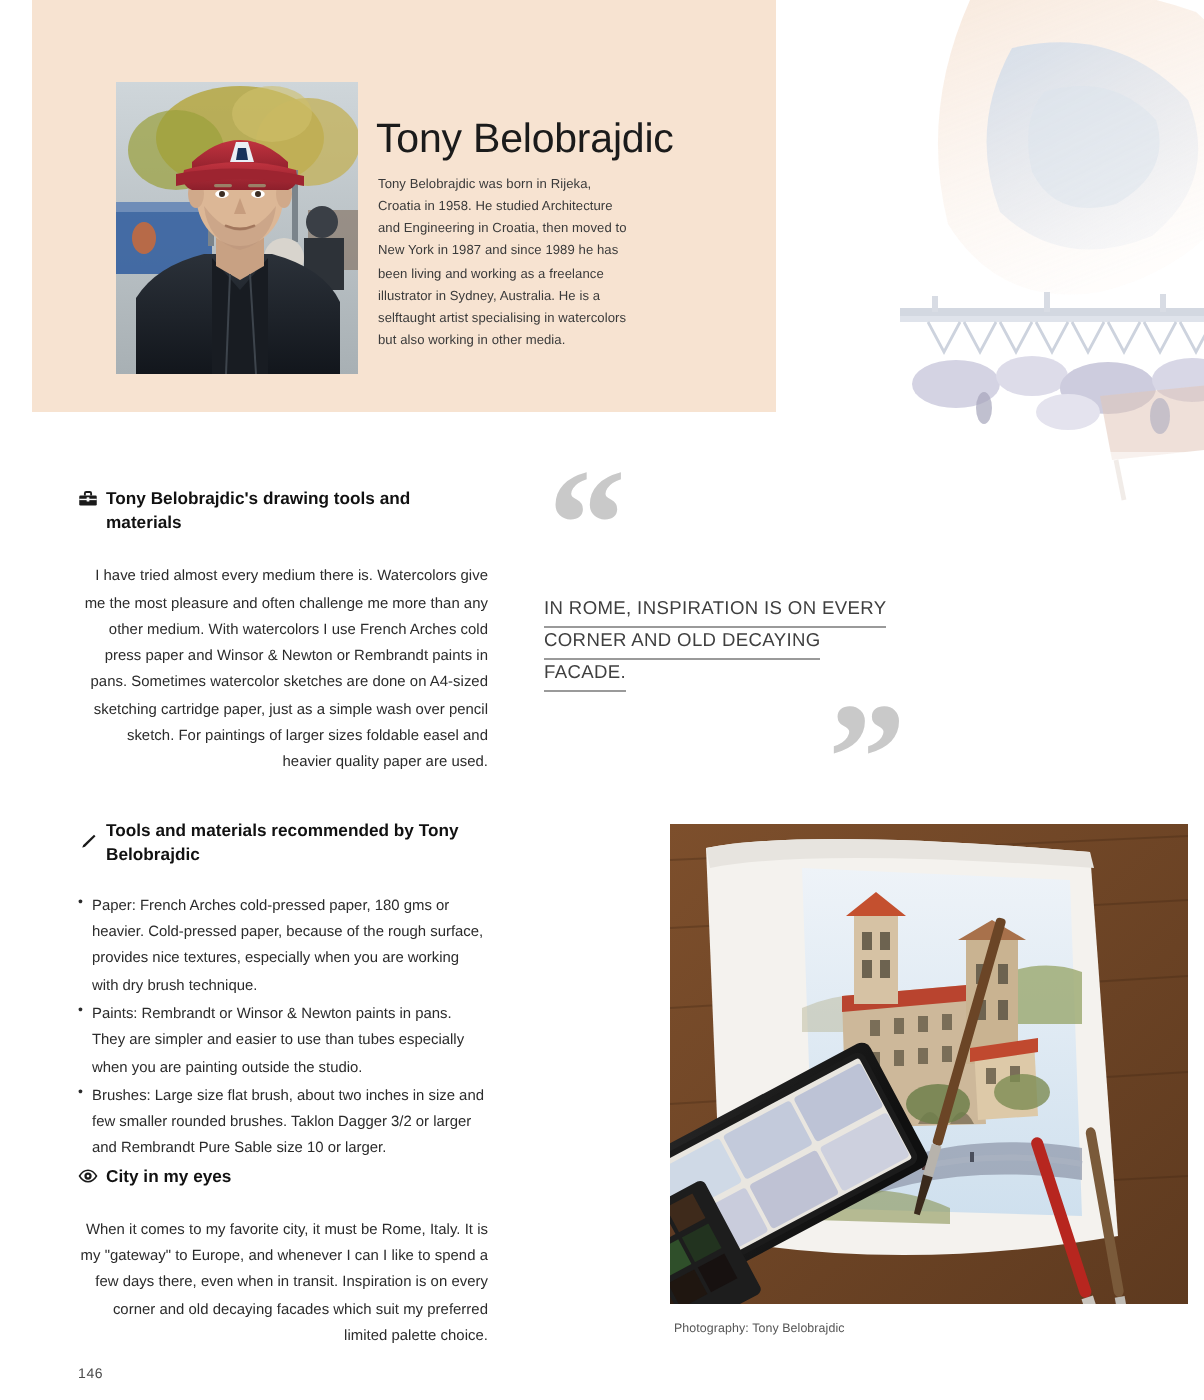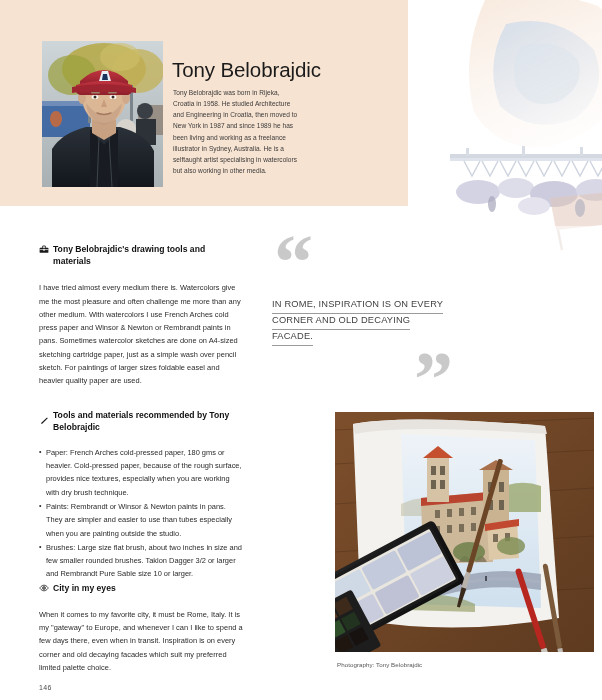--- a/index.html
+++ b/index.html
@@ -12,22 +12,22 @@
     height: 700px;
     position: relative;
     overflow: hidden;
     font-family: "Liberation Sans", sans-serif;
     color: #1a1a1a;
   }
 
   
   #hero-band {
     position: absolute;
-    left: 0; top: 0;
-    width: 408px; height: 206px;
+    left: 16px; top: 0;
+    width: 372px; height: 206px;
     background: #f7e3d1;
   }
   #hero-portrait {
     position: absolute;
     left: 42px; top: 41px;
     width: 121px; height: 146px;
     background: #6d7a84;
     overflow: hidden;
   }
   #hero-portrait svg { display:block; width:100%; height:100%; }
@@ -84,20 +84,21 @@
     margin-top: 1px;
   }
   .section-heading .heading-icon svg { display:block; width:100%; height:100%; }
   .section-heading .heading-text { display:block; }
 
   .body-copy {
     font-size: 7.45px;
     line-height: 1.78;
     color: #2b2b2b;
     letter-spacing: 0.02px;
+    text-align: right;
   }
   #para-tools { margin-top: 14px; }
 
   #heading-recommended { margin-top: 21px; align-items: center; }
 
   ul.bullet-list {
     margin: 13px 0 0 0;
     padding: 0;
     list-style: none;
   }

